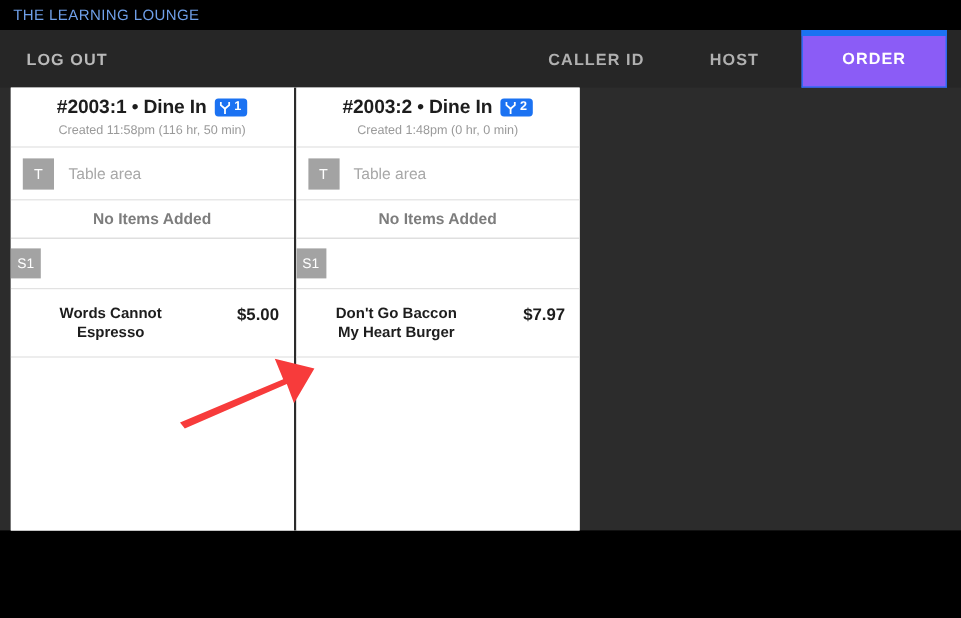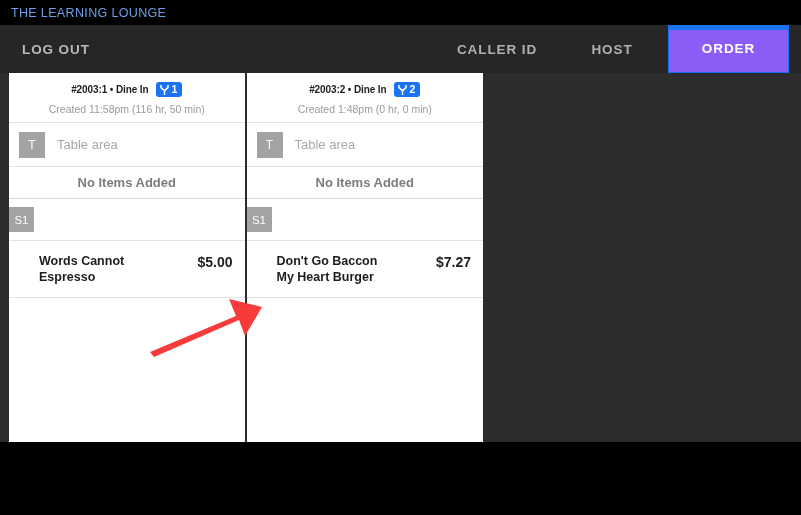--- a/index.html
+++ b/index.html
@@ -120,21 +120,21 @@
     text-align: center;
   }
   .card-title-row {
     display: flex;
     align-items: center;
     justify-content: center;
     gap: 7px;
     height: 21px;
   }
   .card-title {
-    font-size: 10px;
+    font-size: 16px;
     font-weight: bold;
     color: #1d1d1d;
     letter-spacing: -0.1px;
   }
   .guest-badge {
     display: inline-flex;
     align-items: center;
     gap: 3px;
     background: #1b72f2;
     border-radius: 3px;
@@ -207,20 +207,21 @@
 
   .item-row {
     min-height: 46px;
     display: flex;
     align-items: flex-start;
     justify-content: space-between;
     padding: 13px 12px 12px 30px;
     border-bottom: 1px solid #e2e2e2;
     box-sizing: border-box;
     gap: 8px;
+    text-align: center;
   }
   .item-name {
     font-size: 12.5px;
     font-weight: bold;
     color: #1d1d1d;
     line-height: 1.25;
     max-width: 155px;
   }
   .item-price {
     font-size: 14px;
@@ -330,21 +331,21 @@
       <div class="noitems-row">
         <span>No Items Added</span>
       </div>
 
       <div class="seat-row">
         <span class="chip seat">S1</span>
       </div>
 
       <div class="item-row">
         <span class="item-name">Don't Go Baccon My Heart Burger</span>
-        <span class="item-price">$7.27</span>
+        <span class="item-price">$7.97</span>
       </div>
     </div>
 
   </div>
 
   <div class="arrow-layer">
     <svg width="801" height="515">
       <g transform="translate(0,0)">
         <path d="M150 352 L236 316 L229 299 L262 307 L245 336 L239 320 L154 357 Z" fill="#f73b3b"></path>
       </g>

